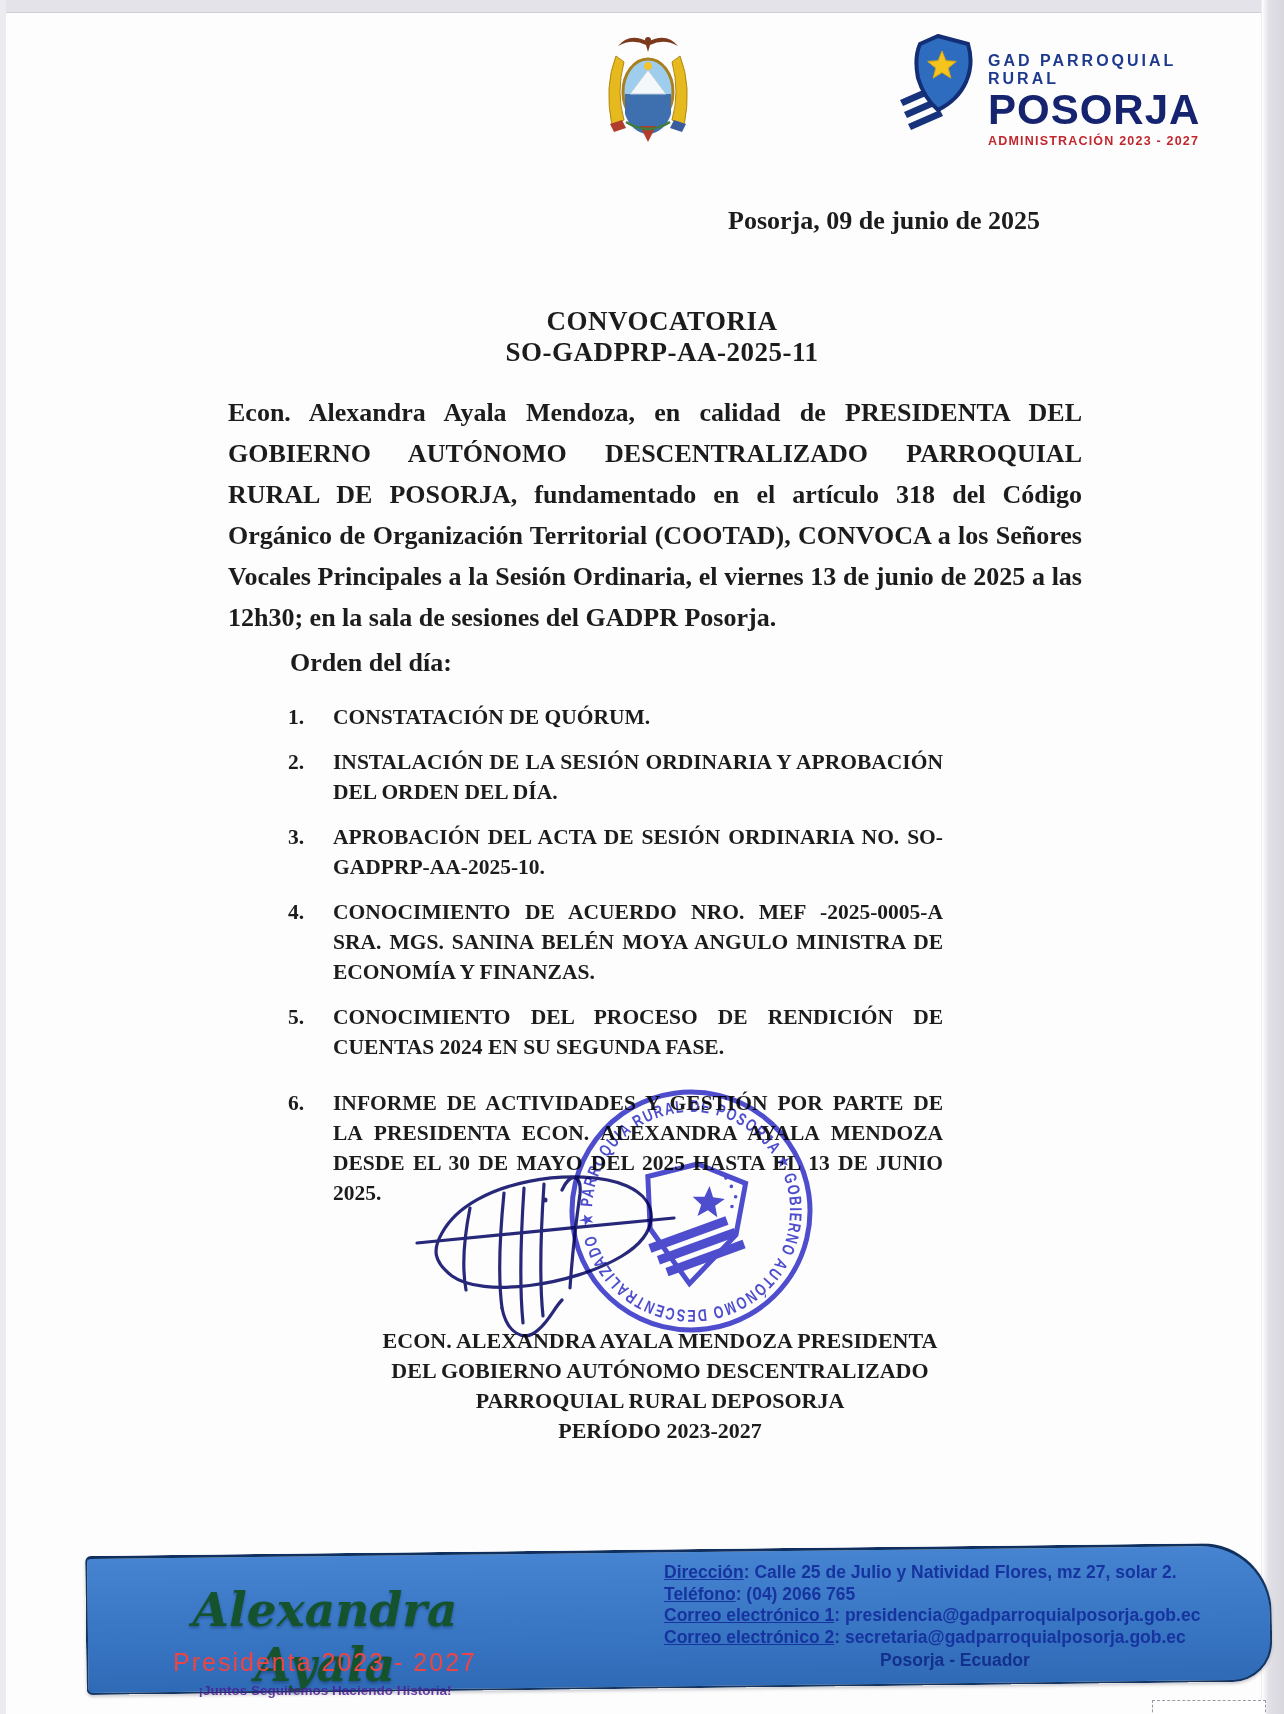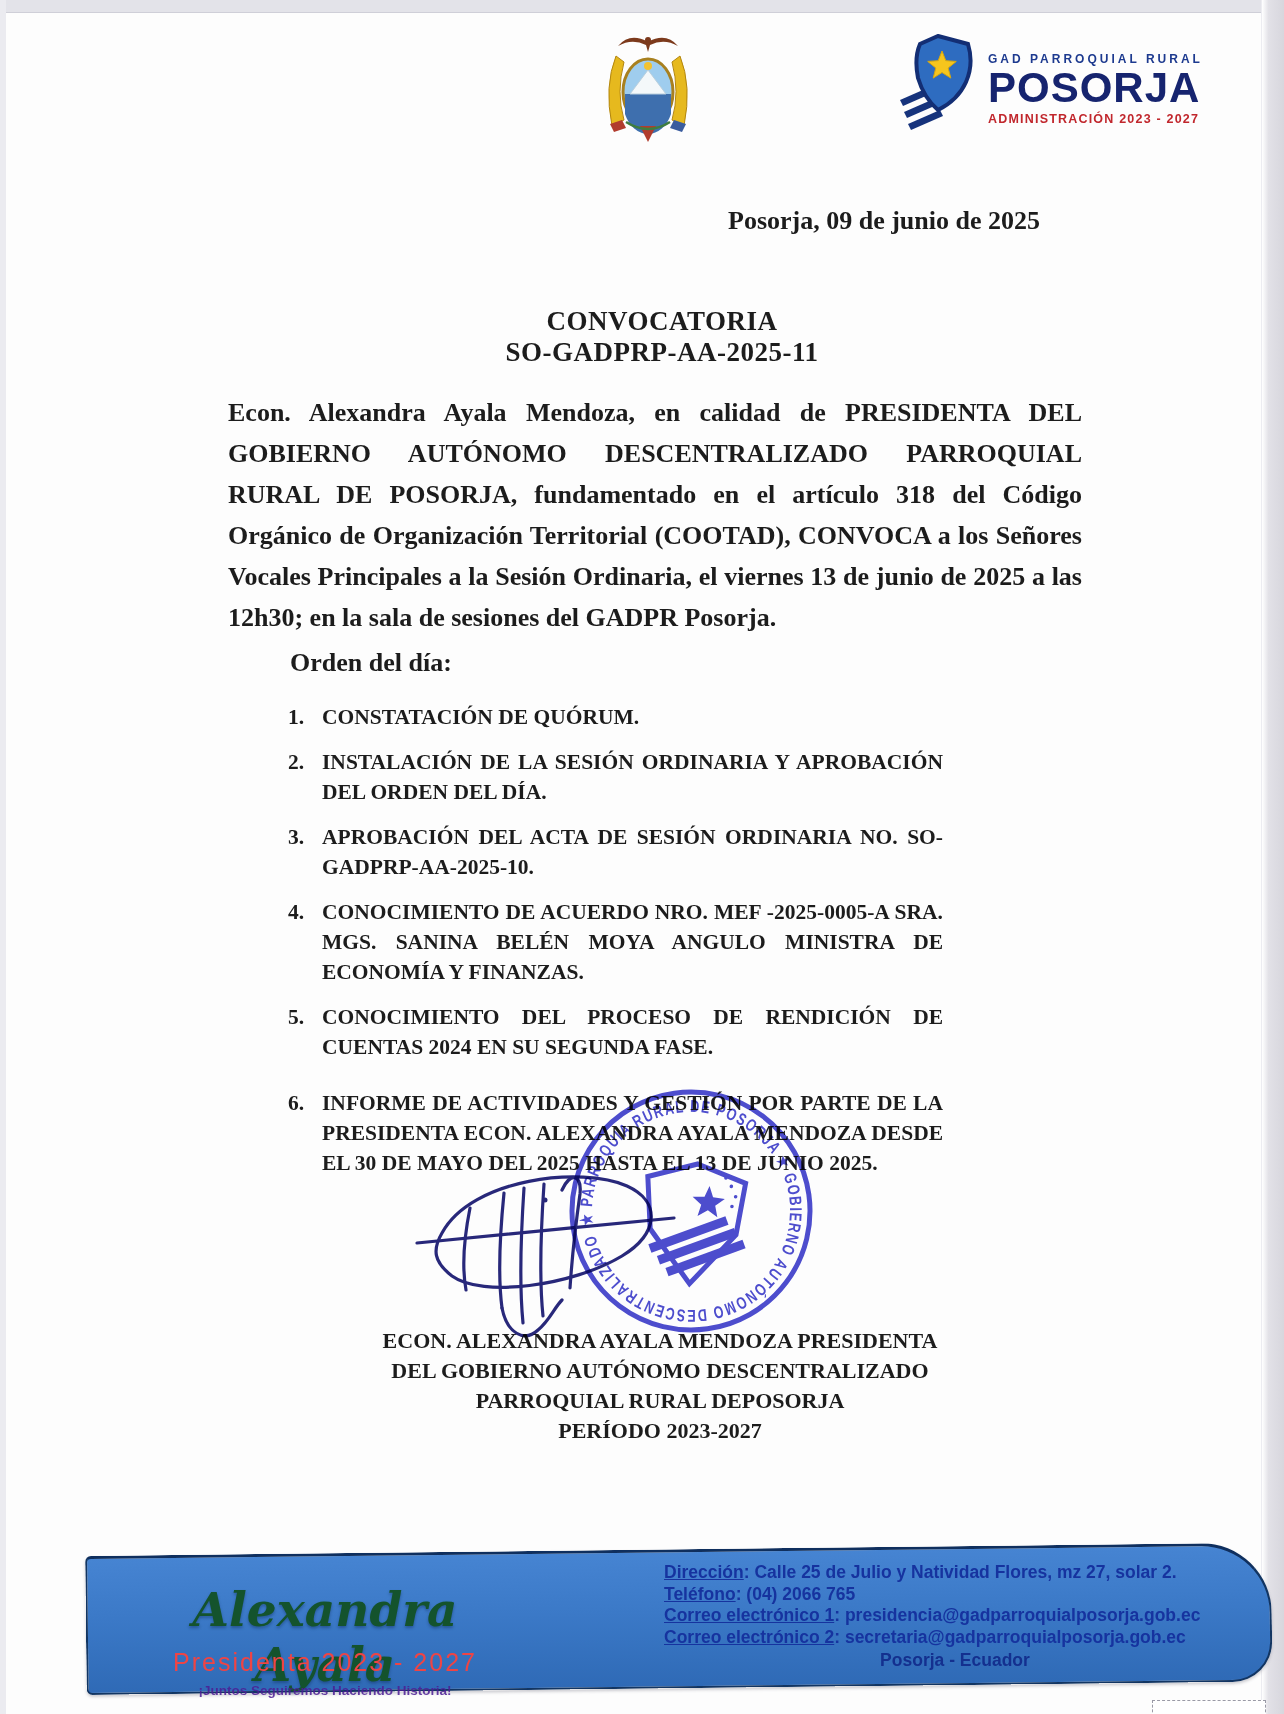--- a/index.html
+++ b/index.html
@@ -12,39 +12,39 @@
   .edge-left{position:absolute;left:0;top:0;width:6px;height:100%;background:#ebebf0;}
   .edge-right{position:absolute;right:0;top:0;width:22px;height:100%;
     background:linear-gradient(90deg,#ffffff 0%,#e2e1e7 30%,#d7d6dd 100%);border-left:1px solid #ececf1;}
   .page{position:absolute;left:6px;top:12px;right:23px;bottom:0;background:#fdfdfd;}
 
   
   .arms{position:absolute;left:592px;top:30px;width:112px;height:132px;}
   .logo{position:absolute;left:894px;top:34px;width:340px;height:112px;display:flex;align-items:flex-start;}
   .logo .shield{width:84px;height:100px;flex:none;}
   .logo .lcol{margin-left:10px;padding-top:18px;font-family:"Liberation Sans",sans-serif;}
-  .logo .org{font-size:12px;font-weight:bold;letter-spacing:3px;color:#1d3a8f;}
+  .logo .org{font-size:16px;font-weight:bold;letter-spacing:3px;color:#1d3a8f;}
   .logo .name{font-size:42px;font-weight:800;letter-spacing:1px;color:#16246f;line-height:1.05;}
   .logo .admin{font-size:12.5px;font-weight:bold;letter-spacing:1.2px;color:#c1272d;margin-top:2px;}
 
   .dateline{position:absolute;left:640px;top:206px;width:400px;text-align:right;
     font-size:26px;font-weight:bold;}
   .titleblock{position:absolute;left:392px;top:306px;width:540px;text-align:center;
     font-size:27px;font-weight:bold;line-height:31px;letter-spacing:.5px;}
 
   .bodypara{position:absolute;left:228px;top:392px;width:854px;
     font-size:26px;font-weight:bold;line-height:41px;text-align:justify;}
 
   .agendahead{position:absolute;left:290px;top:648px;font-size:26px;font-weight:bold;}
   .agenda{position:absolute;left:288px;top:702px;width:655px;margin:0;padding:0;list-style:none;
     font-size:21.5px;font-weight:bold;line-height:30px;z-index:2;}
   .agenda li{display:flex;margin-bottom:15px;}
   .agenda li.gap{margin-top:26px;}
   .agenda .num{width:34px;flex:none;}
-  .agenda .txt{flex:1;text-align:justify;}
+  .agenda .txt{flex:1;text-align:justify;margin-left:11px;}
 
   .sig-svg{position:absolute;left:412px;top:1138px;width:265px;height:215px;z-index:5;
     mix-blend-mode:multiply;opacity:.95;}
   .stamp{position:absolute;left:560px;top:1080px;width:262px;height:262px;z-index:6;
     transform:rotate(-8deg);mix-blend-mode:multiply;opacity:.92;}
 
   .sigblock{position:absolute;left:260px;top:1326px;width:800px;text-align:center;
     font-size:22px;font-weight:bold;line-height:30px;z-index:2;}
 
   

